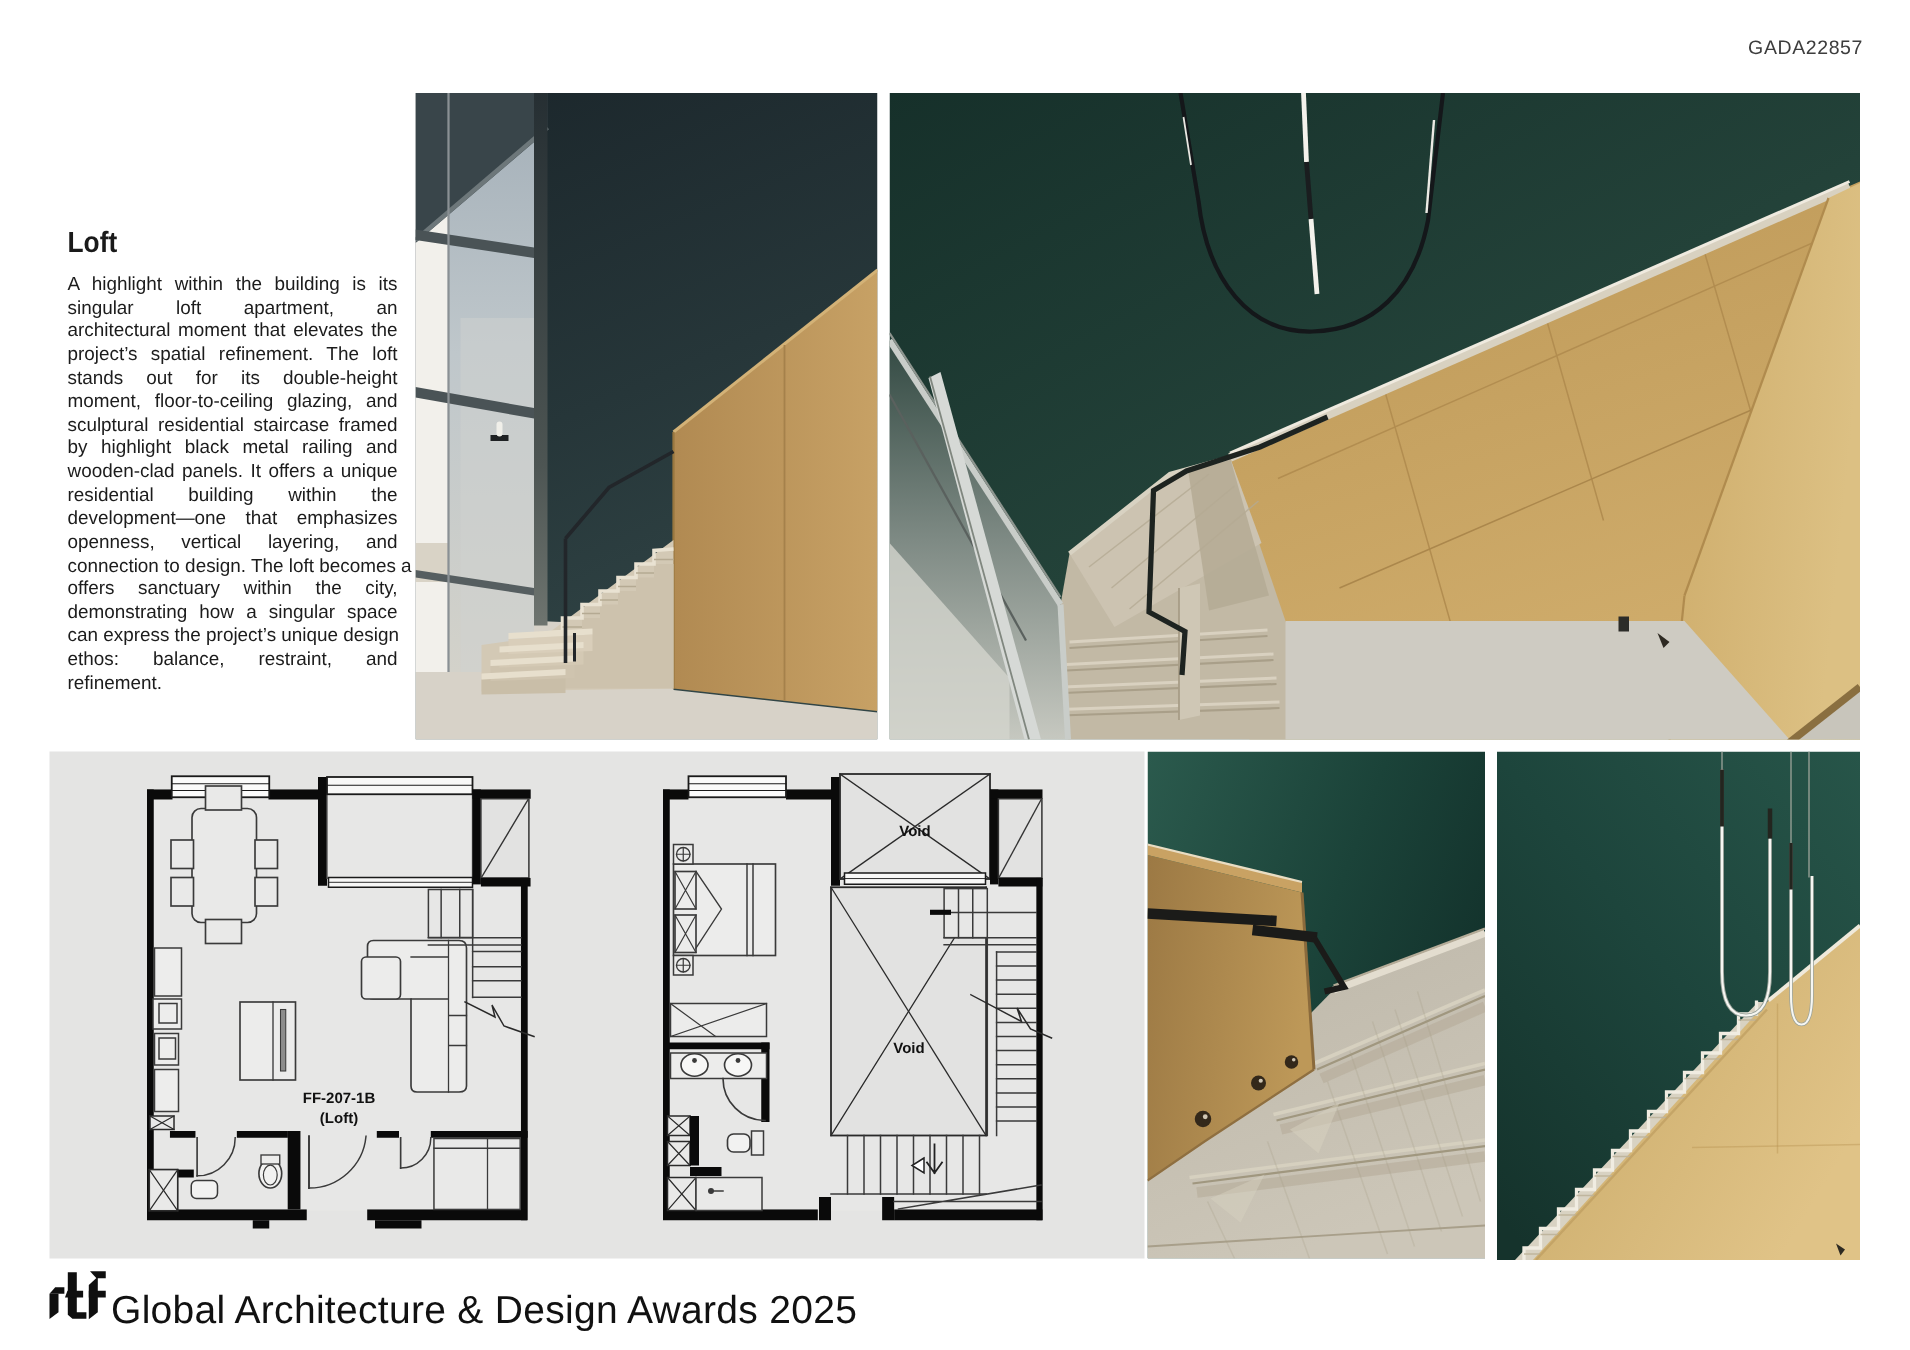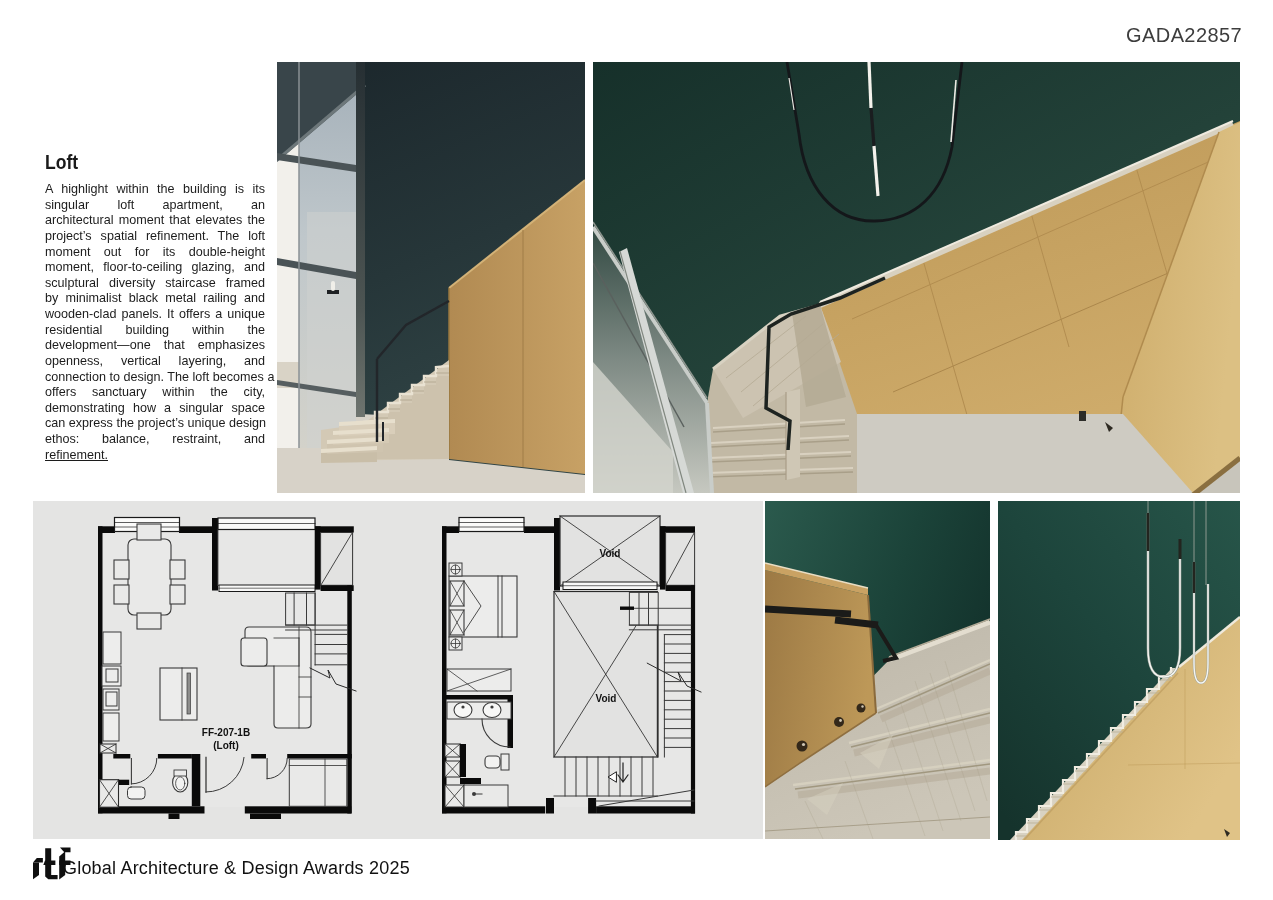--- a/index.html
+++ b/index.html
@@ -1,36 +1,36 @@
 <!DOCTYPE html>
 <html><head>
 <meta charset="utf-8">
 <style>
   html,body{margin:0;padding:0;background:#ffffff;}
   body{width:1273px;height:900px;position:relative;overflow:hidden;font-family:"Liberation Sans",sans-serif;}
   .abs{position:absolute;}
   .jl{display:block;text-align:justify;text-align-last:justify;white-space:nowrap;}
-  .jl:last-child{text-align-last:left;text-decoration:underline;}
+  .jl:last-child{text-align-last:left;}
 </style>
 </head>
 <body>
 
-<div class="abs" style="right:31px;top:24px;font-size:20px;color:#3d3d3d;letter-spacing:0.4px;">GADA22857</div>
+<div class="abs" style="right:31px;top:24px;font-size:13px;color:#3d3d3d;letter-spacing:0.4px;">GADA22857</div>
 
 <div class="abs" style="left:45px;top:151px;font-size:19.5px;font-weight:bold;color:#1a1a1a;transform:scale(0.9,1);transform-origin:0 0;">Loft</div>
 
 <div class="abs" style="left:45px;top:182px;width:220px;font-size:12.6px;line-height:15.62px;color:#1c1c1c;">
 <span class="jl">A highlight within the building is its</span>
 <span class="jl">singular loft apartment, an</span>
 <span class="jl">architectural moment that elevates the</span>
 <span class="jl">project’s spatial refinement. The loft</span>
-<span class="jl">moment out for its double-height</span>
+<span class="jl">stands out for its double-height</span>
 <span class="jl">moment, floor-to-ceiling glazing, and</span>
-<span class="jl">sculptural diversity staircase framed</span>
-<span class="jl">by minimalist black metal railing and</span>
+<span class="jl">sculptural residential staircase framed</span>
+<span class="jl">by highlight black metal railing and</span>
 <span class="jl">wooden-clad panels. It offers a unique</span>
 <span class="jl">residential building within the</span>
 <span class="jl">development—one that emphasizes</span>
 <span class="jl">openness, vertical layering, and</span>
 <span class="jl">connection to design. The loft becomes a</span>
 <span class="jl">offers sanctuary within the city,</span>
 <span class="jl">demonstrating how a singular space</span>
 <span class="jl">can express the project’s unique design</span>
 <span class="jl">ethos: balance, restraint, and</span>
 <span class="jl">refinement.</span>
@@ -543,13 +543,13 @@
 <path d="M33,862.5 L39,862.5 L39,874.9 L33,879.3 Z"></path>
 <path d="M45.2,848.2 L51.2,848.2 L51.2,874.9 L57.6,874.9 L57.6,879.2 L48.3,879.2 L45.2,876.5 Z"></path>
 <path d="M43.3,865 L45.0,860.5 L55.4,860.5 L55.4,865 Z"></path>
 <path d="M60,847.5 L70.5,847.5 L70.5,852.2 L64.3,852.2 Z"></path>
 <path d="M59.2,856.6 L65.2,851.2 L65.2,874.9 L59.2,879.5 Z"></path>
 <path d="M59.2,860.5 L70.5,860.5 L70.5,865 L59.2,865 Z"></path>
 </g>
 </svg>
 </div>
 
-<div class="abs" style="left:63px;top:858px;font-size:18px;color:#111;letter-spacing:0.2px;">Global Architecture &amp; Design Awards 2025</div>
+<div class="abs" style="left:74px;top:858px;font-size:26px;color:#111;letter-spacing:0.2px;">Global Architecture &amp; Design Awards 2025</div>
 
 </body></html>

